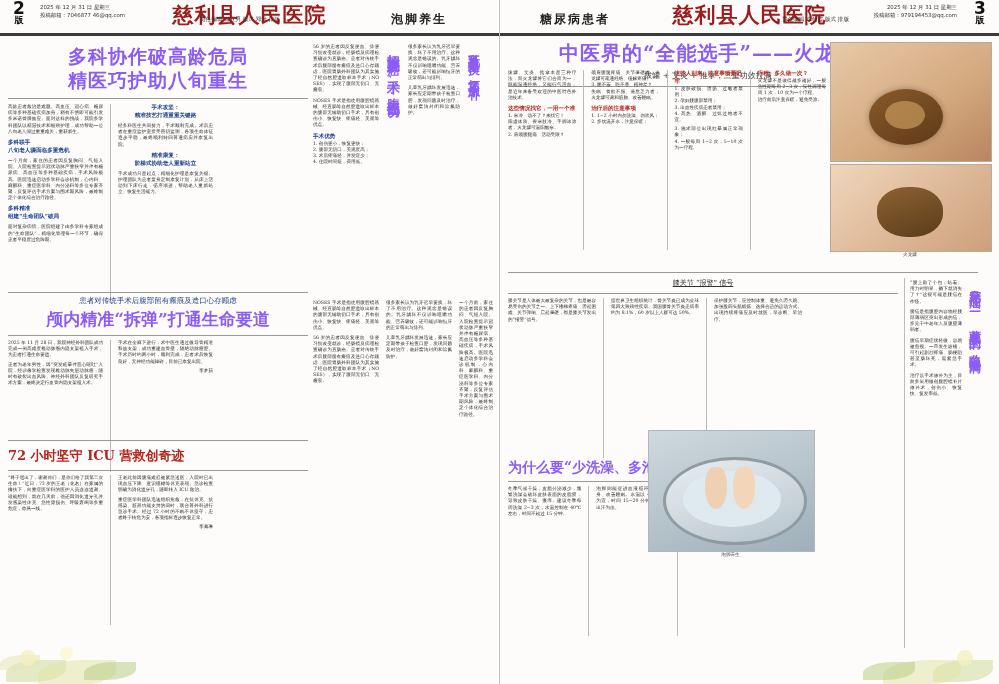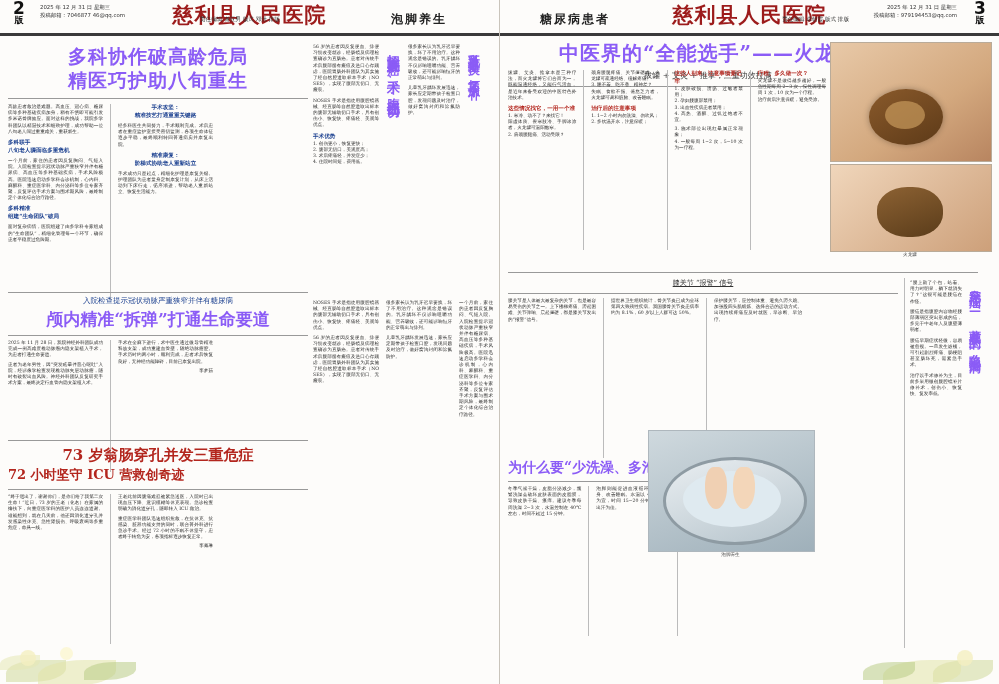--- a/index.html
+++ b/index.html
@@ -130,40 +130,39 @@
       <div class="body-col">很多家长认为乳牙迟早要换，坏了不用治疗。这种观念是错误的。乳牙龋坏不仅影响咀嚼功能、营养吸收，还可能影响恒牙的正常萌出与排列。</div>
       <div class="body-col" style="margin-top:4px;">儿童乳牙龋坏发展迅速，家长应定期带孩子检查口腔，发现问题及时治疗，做好窝沟封闭和涂氟防护。</div>
     </div>
     <div style="position:absolute;left:465px;top:44px;height:150px;">
       <div class="vert hl" style="font-size:12px;letter-spacing:2px;height:145px;">乳牙迟早要换，坏了不用补？</div>
     </div>
 
     <div class="rule-h" style="position:absolute;left:8px;top:292px;width:300px;"></div>
 
     <div style="position:absolute;left:8px;top:296px;width:300px;">
-      <div style="text-align:center;font-size:7.5px;color:#1a3f8f;font-family:'DejaVu Serif',serif;">入院检查提示冠状动脉严重狭窄并伴有糖尿病</div>
+      <div style="text-align:center;font-size:7.5px;color:#1a3f8f;font-family:'DejaVu Serif',serif;">患者对传统手术后腹部留有瘢痕及造口心存顾虑</div>
       <div class="hl" style="font-size:17px;text-align:center;line-height:22px;margin-top:2px;">颅内精准“拆弹”打通生命要道</div>
       <div class="rule-h" style="margin:5px 0 4px;"></div>
       <div style="display:flex;gap:7px;">
         <div style="width:95px;">
           <div class="body-col">2025 年 11 月 28 日，我院神经外科团队成功完成一例高难度椎动脉瘤内隐支架植入手术，为患者打通生命要道。</div>
           <div class="body-col" style="margin-top:3px;">患者为老年男性，因“突发眩晕伴恶心呕吐”入院，经影像学检查发现椎动脉夹层动脉瘤，随时有破裂出血风险。神经外科团队反复研究手术方案，最终决定行血管内隐支架植入术。</div>
         </div>
         <div class="rule-v" style="height:132px;"></div>
         <div style="width:95px;">
           <div class="body-col">手术在全麻下进行，术中医生通过微导管精准释放支架，成功重建血管壁，隔绝动脉瘤腔。手术历时约两小时，顺利完成，患者术后恢复良好，无神经功能障碍，目前已康复出院。</div>
           <div class="body-col" style="text-align:right;margin-top:3px;">李梦茹</div>
         </div>
       </div>
     </div>
 
     <div class="rule-h" style="position:absolute;left:8px;top:440px;width:300px;"></div>
 
     <div style="position:absolute;left:8px;top:446px;width:300px;">
-      <div class="hl hl-red" style="font-size:15px;text-align:center;line-height:19px;">73 岁翁肠穿孔并发三重危症</div>
       <div class="hl hl-red" style="font-size:13px;text-align:left;line-height:19px;">72 小时坚守 ICU 营救创奇迹</div>
       <div class="rule-h" style="margin:5px 0 4px;"></div>
       <div style="display:flex;gap:7px;">
         <div style="width:95px;">
           <div class="body-col">“终于退出了，谢谢你们，是你们给了我第二次生命！”近日，73 岁的王老（化名）在家属的搀扶下，向重症医学科的医护人员连连道谢。谁能想到，就在几天前，他还因消化道穿孔并发感染性休克、急性肾损伤、呼吸衰竭等多重危症，命悬一线。</div>
         </div>
         <div class="rule-v" style="height:150px;"></div>
         <div style="width:95px;">
           <div class="body-col">王老此前因腹痛难忍被紧急送医，入院时已出现血压下降、意识模糊等休克表现。急诊检查明确为消化道穿孔，随即转入 ICU 救治。</div>
           <div class="body-col" style="margin-top:3px;">重症医学科团队迅速组织抢救，在抗休克、抗感染、脏器功能支持的同时，联合普外科进行急诊手术。经过 72 小时的不眠不休坚守，患者终于转危为安，各项指标逐步恢复正常。</div>

